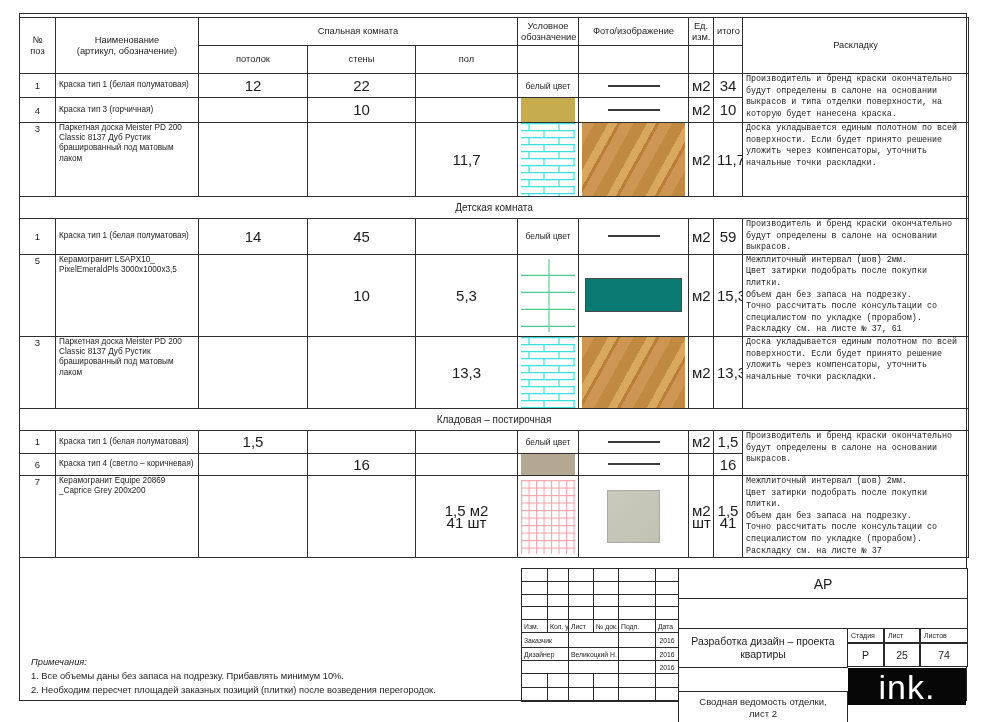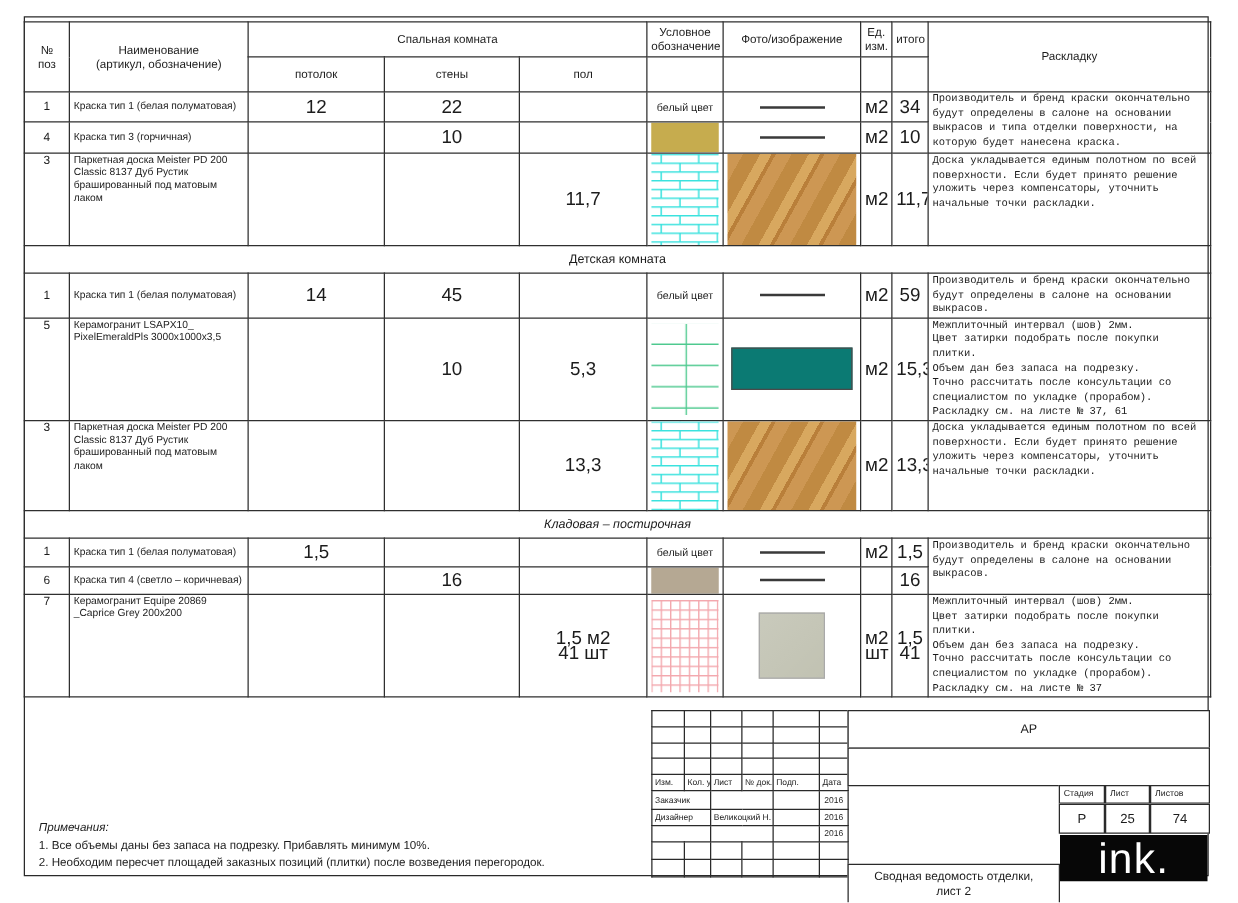--- a/index.html
+++ b/index.html
@@ -26,21 +26,21 @@
   .wood{background:repeating-linear-gradient(119deg,#cd9753 0px,#cd9753 11px,#c08a42 11px,#c08a42 23px,#d8a85f 23px,#d8a85f 31px,#b97f3a 31px,#b97f3a 34px);}
   .panel{width:97px;height:34px;margin:0 auto;border:1px solid #4a4a4a;box-sizing:border-box;}
   .tilephoto{width:53px;height:53px;margin:0 auto;border:1px solid #a9a9a9;box-sizing:border-box;}
 
   
   .footnotes{position:absolute;left:31px;top:655px;font-size:9.3px;line-height:14px;}
   .fn-title{font-style:italic;}
 
   
   .tb{position:absolute;border:1px solid #2a2a2a;box-sizing:border-box;display:flex;align-items:center;justify-content:center;text-align:center;white-space:pre-line;background:#fff;}
-  .tb-ap{left:678px;top:568px;width:290px;height:31px;font-size:10px;}
+  .tb-ap{left:678px;top:568px;width:290px;height:31px;font-size:14px;}
   .tb-blank{left:678px;top:598px;width:290px;height:31px;}
   .tb-title{left:678px;top:628px;width:170px;height:40px;font-size:10.5px;line-height:13px;}
   .tb-sub{left:678px;top:691px;width:170px;height:34px;font-size:9.5px;line-height:12px;}
   .tb-stage{position:absolute;left:847px;top:628px;width:121px;height:40px;display:grid;grid-template-columns:37px 36px 48px;grid-template-rows:15px 24px;box-sizing:border-box;}
   .tb-stage div{border:1px solid #2a2a2a;display:flex;align-items:center;justify-content:center;box-sizing:border-box;background:#fff;}
   .tb-stage .lab{font-size:7px;justify-content:flex-start;padding-left:3px;}
   .tb-stage .val{font-size:10.5px;}
   .tb-logo{position:absolute;left:848px;top:668px;width:118px;height:37px;background:#070707;color:#ffffff;display:flex;align-items:center;justify-content:center;font-size:34px;line-height:30px;letter-spacing:1px;}
 
   table.tb-left{position:absolute;left:521px;top:568px;border-collapse:collapse;table-layout:fixed;width:157px;}
@@ -223,21 +223,21 @@
               </svg>
             </div>
           </td>
           <td class="c-photo">
             <div class="fill wood" style="height: 71px;"></div>
           </td>
           <td class="c-num">м2</td>
           <td class="c-num">13,3</td>
           <td class="c-note">Доска укладывается единым полотном по всей поверхности. Если будет принято решение уложить через компенсаторы, уточнить начальные точки раскладки.</td>
         </tr>
-        <tr style="height: 22px; font-style: italic;">
+        <tr style="height: 22px;">
           <td class="sec-title" colspan="10">Кладовая – постирочная</td>
         </tr>
         <tr style="height: 23px;">
           <td class="c-pos">1</td>
           <td class="c-name">Краска тип 1 (белая полуматовая)</td>
           <td class="c-num">1,5</td>
           <td class="c-num"></td>
           <td class="c-num"></td>
           <td class="c-sym">
             <div class="sym-text">белый цвет</div>
@@ -383,20 +383,22 @@
           <td></td>
           <td></td>
           <td></td>
           <td></td>
         </tr>
     </tbody>
   </table>
 
   <div class="tb tb-ap">АР</div>
   <div class="tb tb-blank"></div>
+  <div class="tb tb-title">Разработка дизайн – проекта
+квартиры</div>
   <div class="tb tb-sub">Сводная ведомость отделки,
 лист 2</div>
 
   <div class="tb-stage">
     <div class="lab">Стадия</div>
     <div class="lab">Лист</div>
     <div class="lab">Листов</div>
     <div class="val">Р</div>
     <div class="val">25</div>
     <div class="val">74</div>

